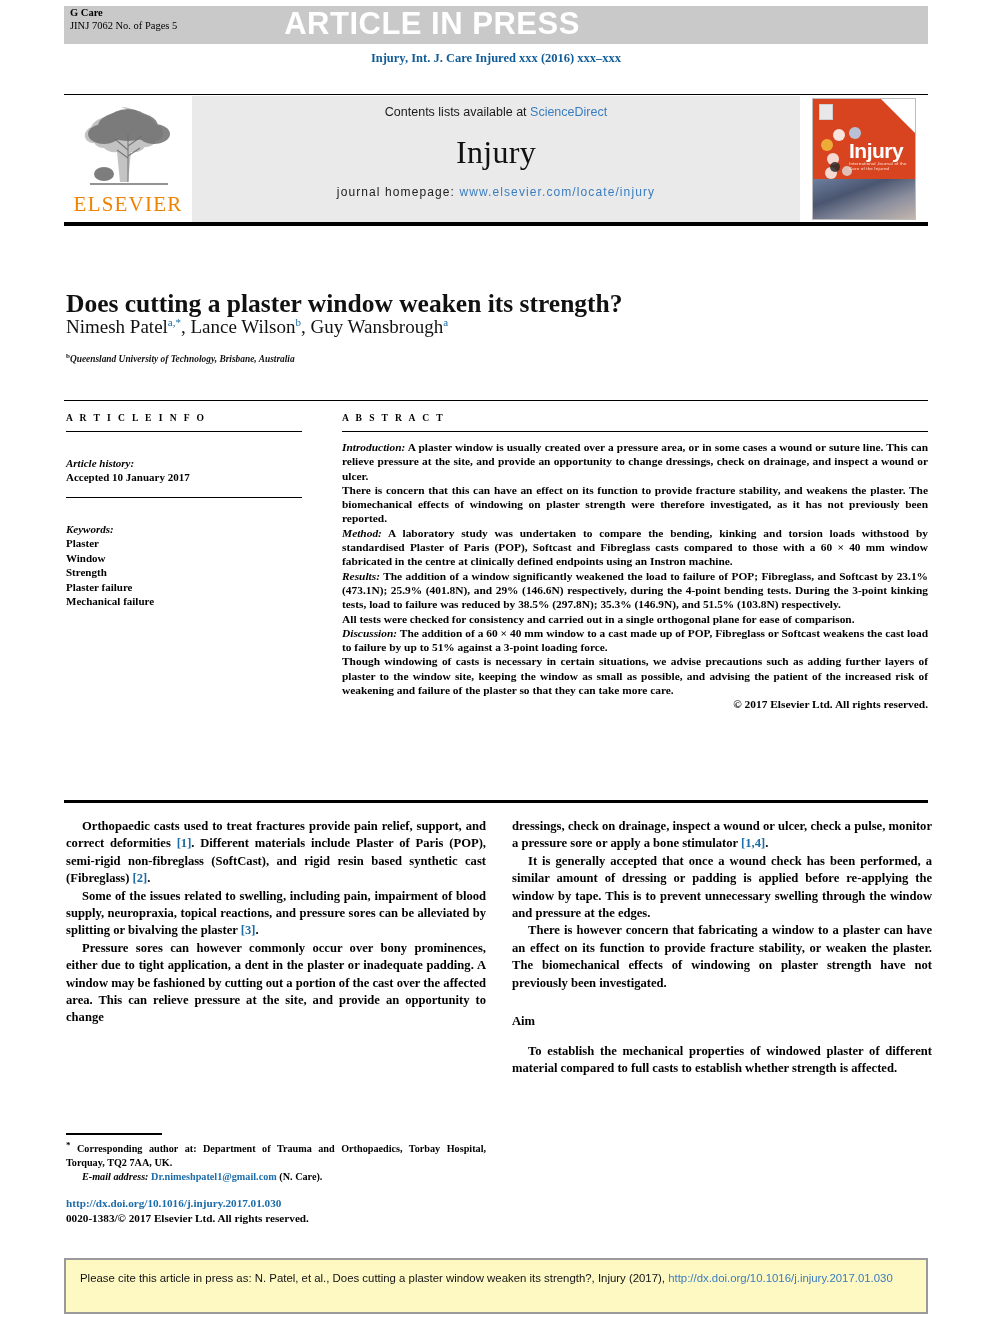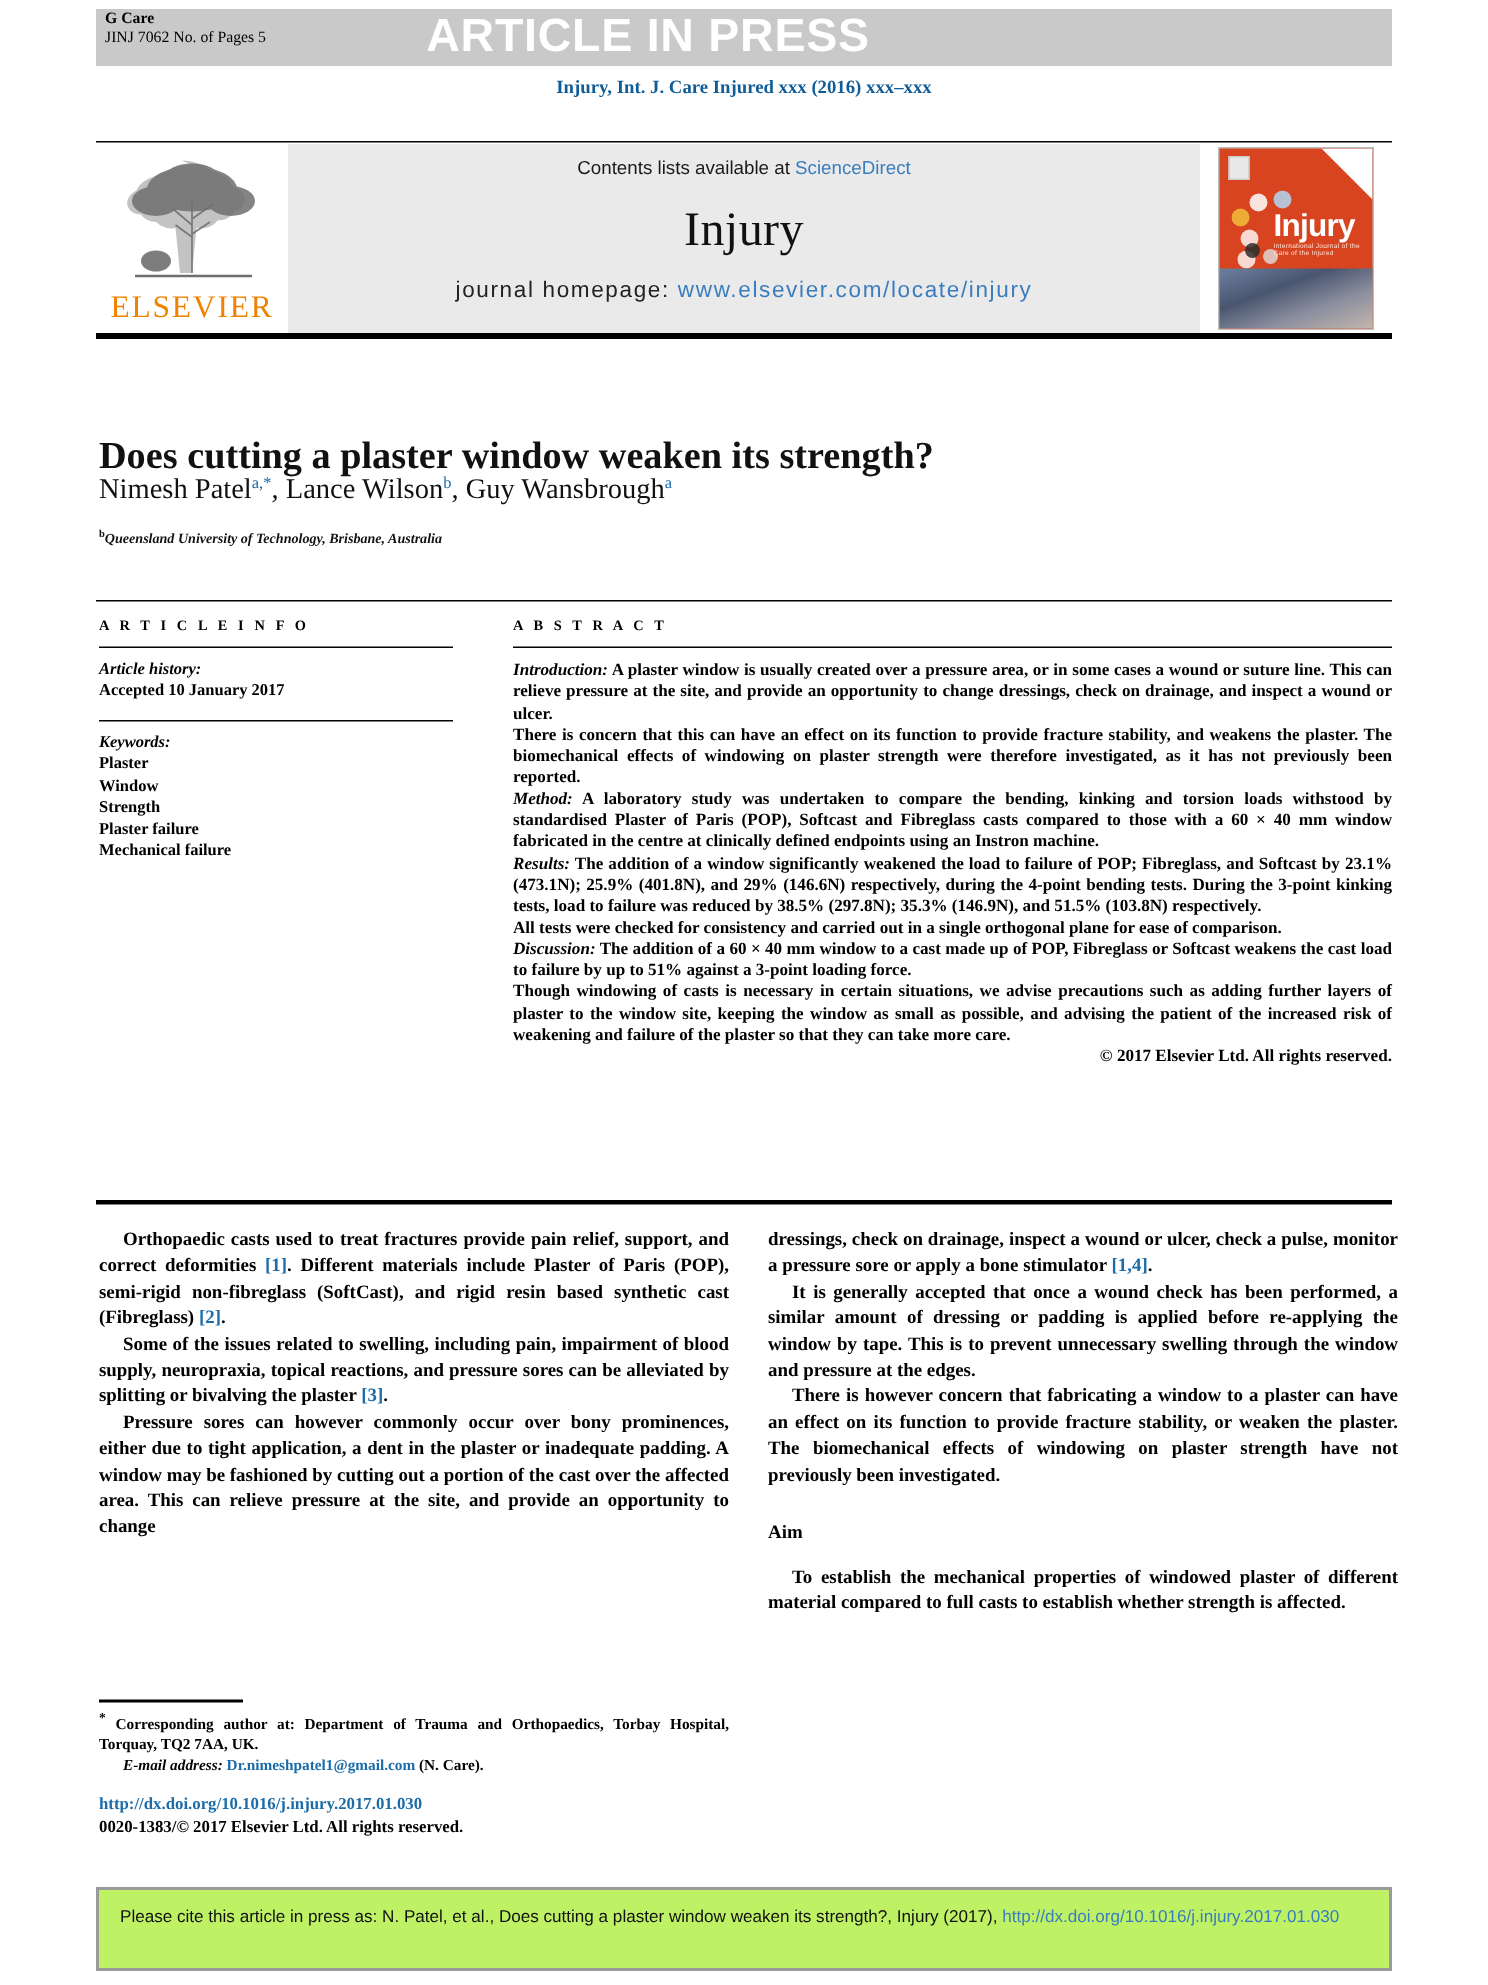--- a/index.html
+++ b/index.html
@@ -109,21 +109,21 @@
   .journal-name {
     margin-top: 15px;
     font-family: "Liberation Serif", serif;
     font-size: 32px;
     color: #111;
     letter-spacing: 0.3px;
   }
   .homepage {
     margin-top: 14px;
     font-family: "Liberation Sans", sans-serif;
-    font-size: 15px;
+    font-size: 12px;
     letter-spacing: 1.1px;
     color: #222;
   }
   .homepage a { color: #3a7dbf; text-decoration: none; }
   .cover-box {
     position: absolute;
     left: 736px; top: 0;
     width: 128px; height: 126px;
     background: #fff;
     display: flex; align-items: center; justify-content: center;
@@ -220,21 +220,21 @@
   .sec-head {
     font-family: "Liberation Serif", serif;
     font-weight: bold;
     font-size: 9.6px;
     letter-spacing: 2.4px;
     color: #000;
     margin: 0 0 8px 0;
   }
   .thin-rule { height: 1px; background: #000; width: 100%; }
   .info-block { padding-top: 7px; font-size: 11px; line-height: 14px; font-weight: bold;}
-  .info-block .it { font-style: italic; }
+  .info-block .it { font-style: italic; margin-top: 17px; }
   .info-gap { height: 13px; }
   .kw { line-height: 14.5px; font-size: 11px; font-weight: bold; }
   .abs-body {
     padding-top: 8px;
     font-family: "Liberation Serif", serif;
     font-size: 11.4px;
     line-height: 14.3px;
     text-align: justify;
     font-weight: bold;
     color: #000;
@@ -308,21 +308,21 @@
     font-weight: bold;
   }
   .doi-block a { color: #1b6ca8; text-decoration: none; }
 
   
   .cite-box {
     position: absolute;
     left: 64px; top: 1258px;
     width: 864px; height: 56px;
     border: 2px solid #9a9a9a;
-    background: #bef264;
+    background: #fef9c3;
   }
   .cite-text {
     padding: 11px 14px 0 14px;
     font-family: "Liberation Sans", sans-serif;
     font-size: 11.4px;
     line-height: 15.5px;
     color: #111;
   }
   .cite-text a { color: #3a7dbf; text-decoration: none; }
 </style>

